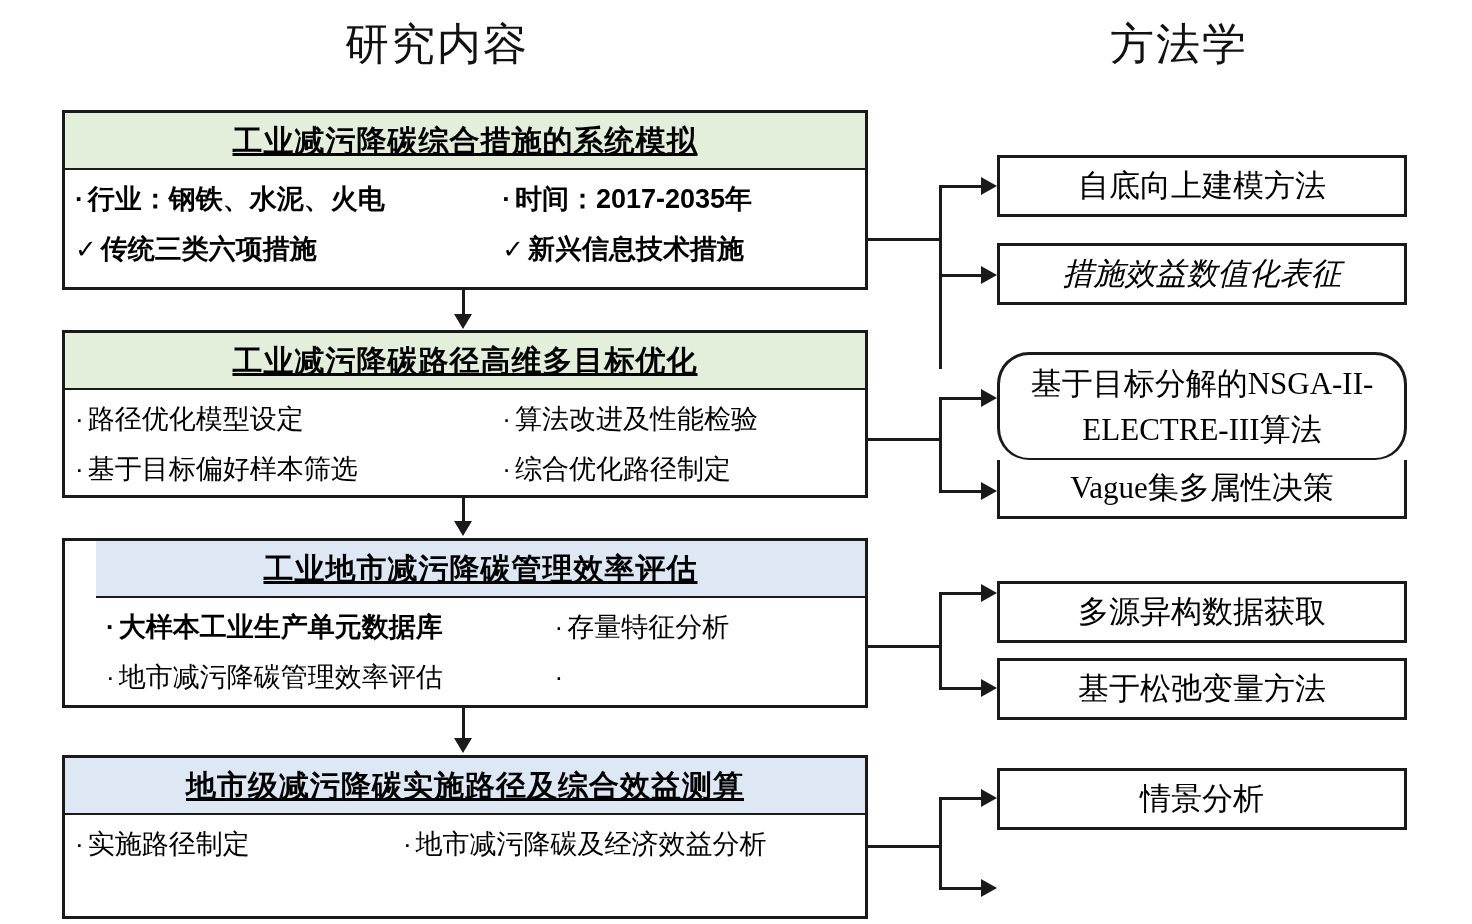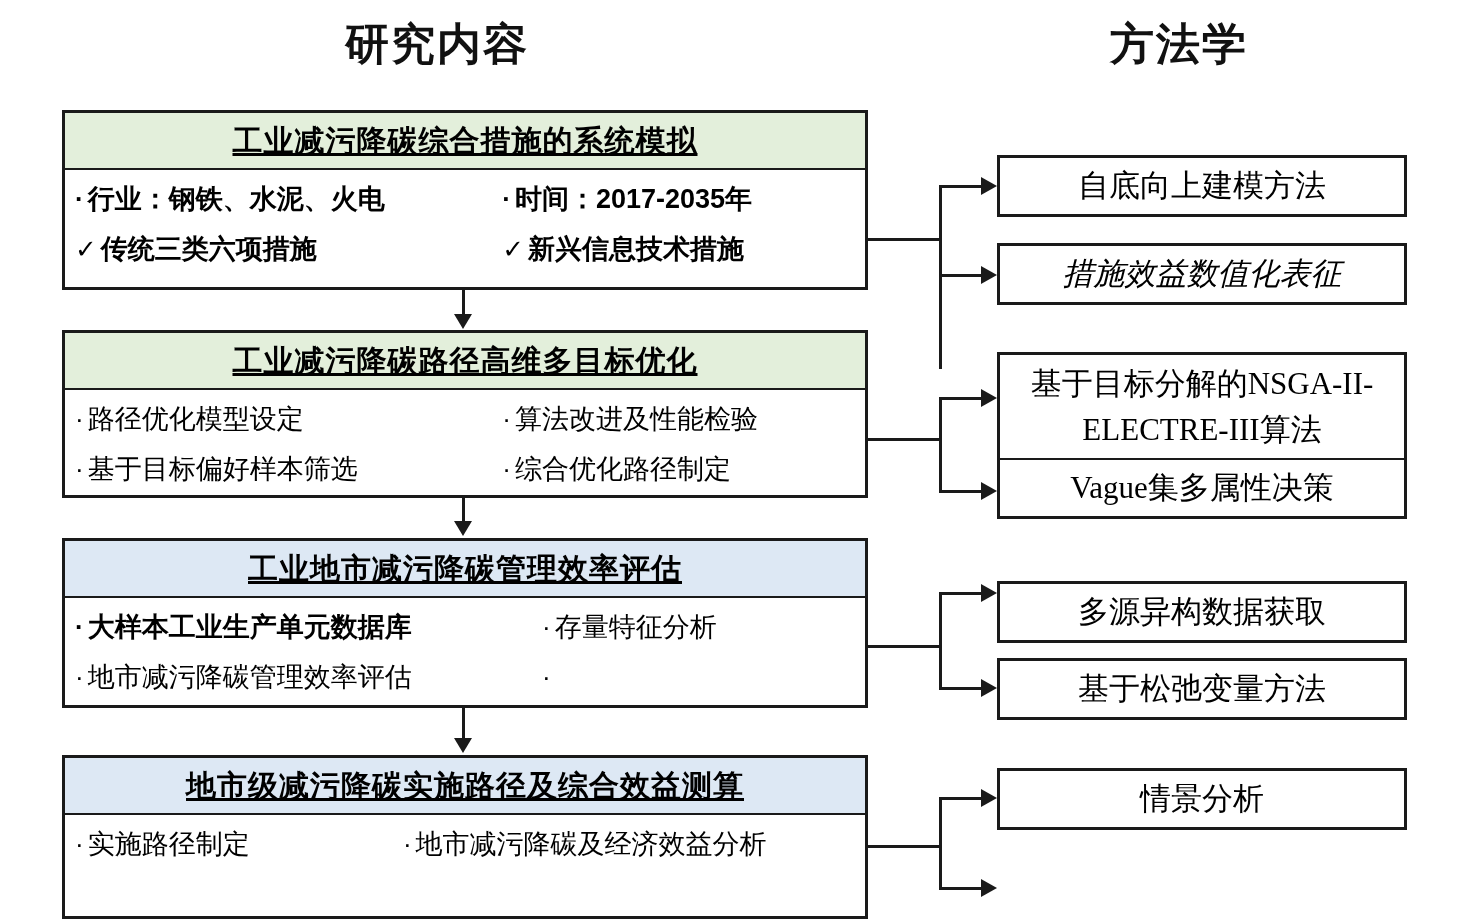--- a/index.html
+++ b/index.html
@@ -15,21 +15,21 @@
     position: relative;
     width: 1472px;
     height: 924px;
     background: #ffffff;
     overflow: hidden;
   }
 
   
   .col-title {
     position: absolute;
-    font-weight: bold;
+    font-weight: normal;
     font-size: 44px;
     line-height: 52px;
     letter-spacing: 2px;
     white-space: nowrap;
     color: #111111;
   }
   #title-research { left: 345px; top: 18px; }
   #title-method   { left: 1110px; top: 18px; }
 
   
@@ -97,21 +97,21 @@
     box-sizing: border-box;
     background: #ffffff;
     display: flex;
     align-items: center;
     justify-content: center;
     text-align: center;
     font-family: "Liberation Serif", "DejaVu Serif", serif;
     font-size: 31px;
     line-height: 38px;
   }
-  .method.joined-top { border-bottom-width: 2px; }
+  .method.joined-top { border-bottom-width: 2px; border-radius: 32px; }
   .method.joined-bot { border-top-width: 0px; }
 
   
   .hline {
     position: absolute;
     height: 3px;
     background: #1a1a1a;
   }
   .vline {
     position: absolute;
@@ -186,21 +186,21 @@
           <span>基于目标偏好样本筛选</span>
         </div>
         <div class="cell colB">
           <span class="marker">·</span>
           <span>综合优化路径制定</span>
         </div>
       </div>
     </div>
   </div>
 
-  <div class="stage" style="top:538px; height:170px;">
+  <div class="stage" style="top:538px; height:170px;padding-left:31px;">
     <div class="stage-header hdr-blue">工业地市减污降碳管理效率评估</div>
     <div class="stage-body">
       <div class="row">
         <div class="cell bold colA3">
           <span class="marker">·</span>
           <span>大样本工业生产单元数据库</span>
         </div>
         <div class="cell colB3">
           <span class="marker">·</span>
           <span>存量特征分析</span>

